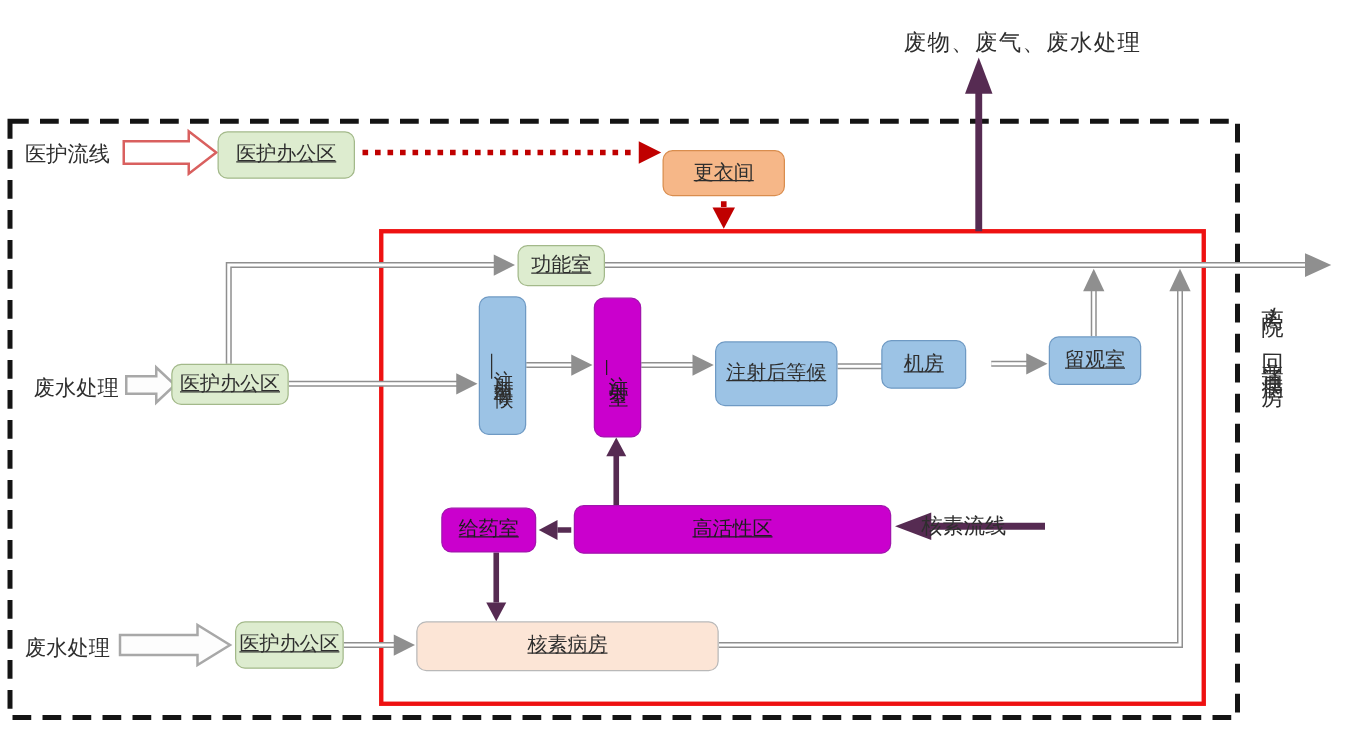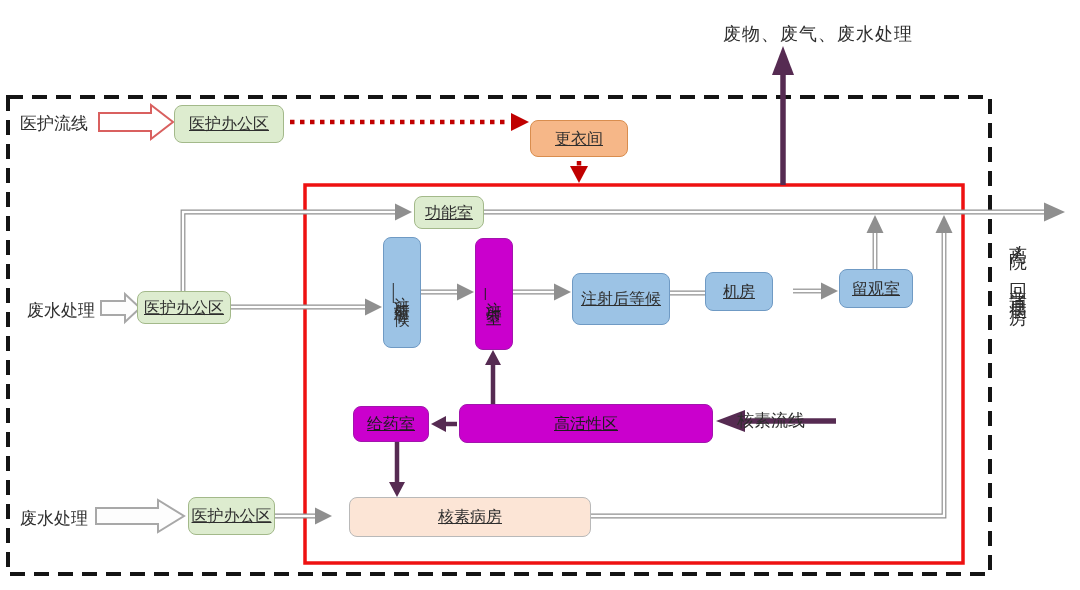--- a/index.html
+++ b/index.html
@@ -32,21 +32,21 @@
   .block-arrow-gray{fill:#fdfdfd;stroke:#a8a8a8;stroke-width:2;}
   .box{
     position:absolute;z-index:2;box-sizing:border-box;border-radius:8px;
     display:flex;align-items:center;justify-content:center;
     font-size:16px;line-height:1.1;text-align:center;text-decoration:underline;
   }
   .box.green{background:var(--green-fill);border:1.5px solid var(--green-border);}
   .box.orange{background:var(--orange-fill);border:1.5px solid var(--orange-border);margin-top:16px;}
   .box.blue{background:var(--blue-fill);border:1.5px solid var(--blue-border);}
   .box.magenta{background:var(--magenta-fill);border:1.5px solid var(--magenta-border);color:#1d1d1d;text-align:center;}
-  .box.peach{background:var(--peach-fill);border:1.5px solid var(--peach-border);margin-left:16px;}
+  .box.peach{background:var(--peach-fill);border:1.5px solid var(--peach-border);}
   .vtext{writing-mode:vertical-rl;text-orientation:upright;letter-spacing:4px;}
   .flow-label{position:absolute;z-index:2;font-size:17px;white-space:nowrap;}
   .waste-label{position:absolute;z-index:2;font-size:18px;white-space:nowrap;letter-spacing:1px;}
   .discharge-label{
     position:absolute;z-index:2;font-size:18px;
     writing-mode:vertical-rl;text-orientation:upright;letter-spacing:6px;white-space:nowrap;
   }
 </style>
 </head>
 <body>

